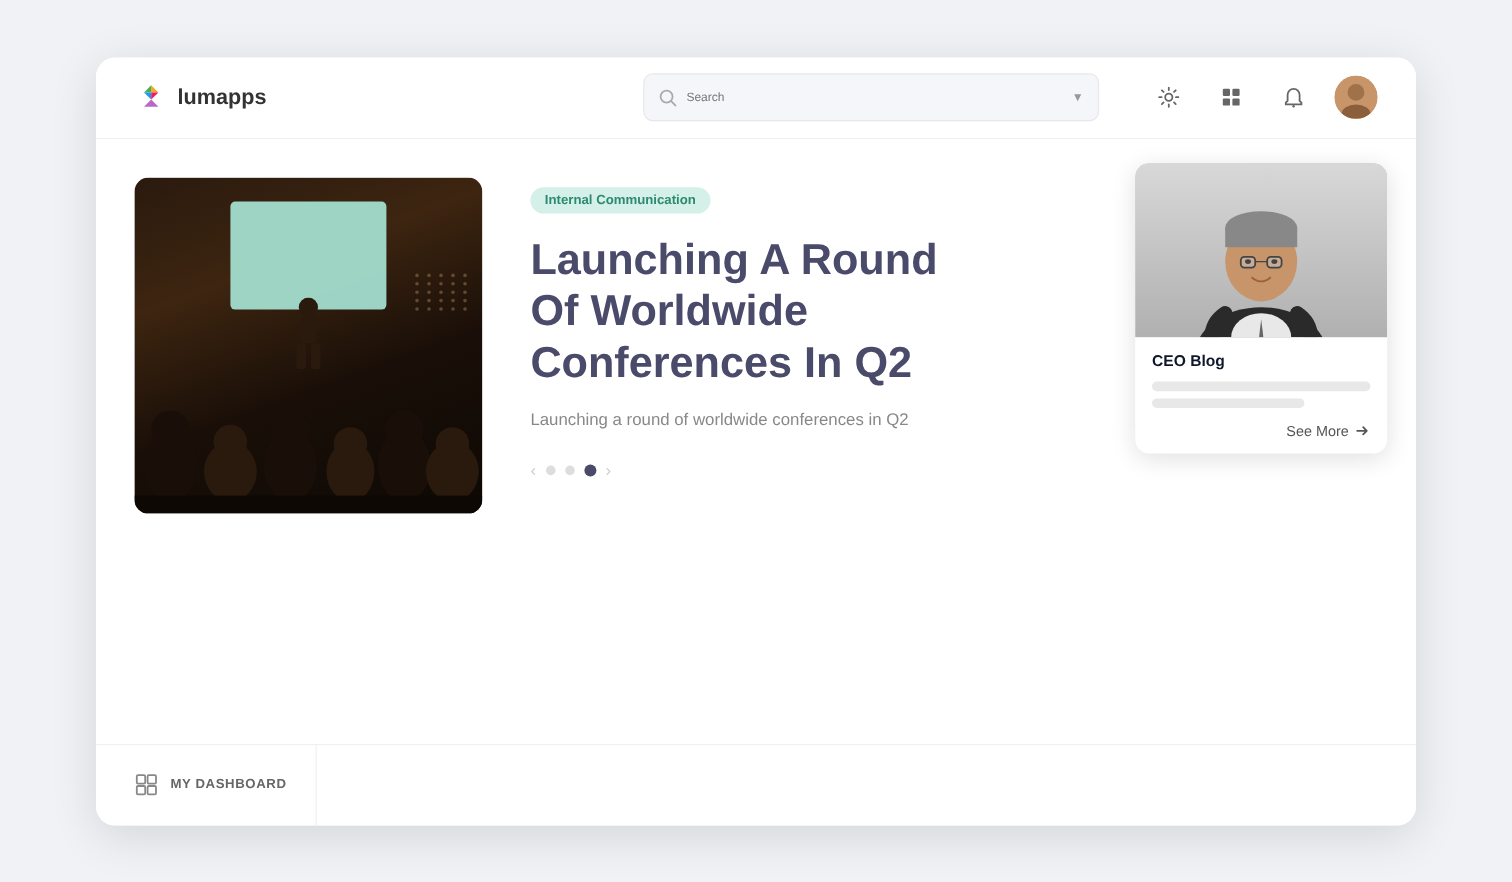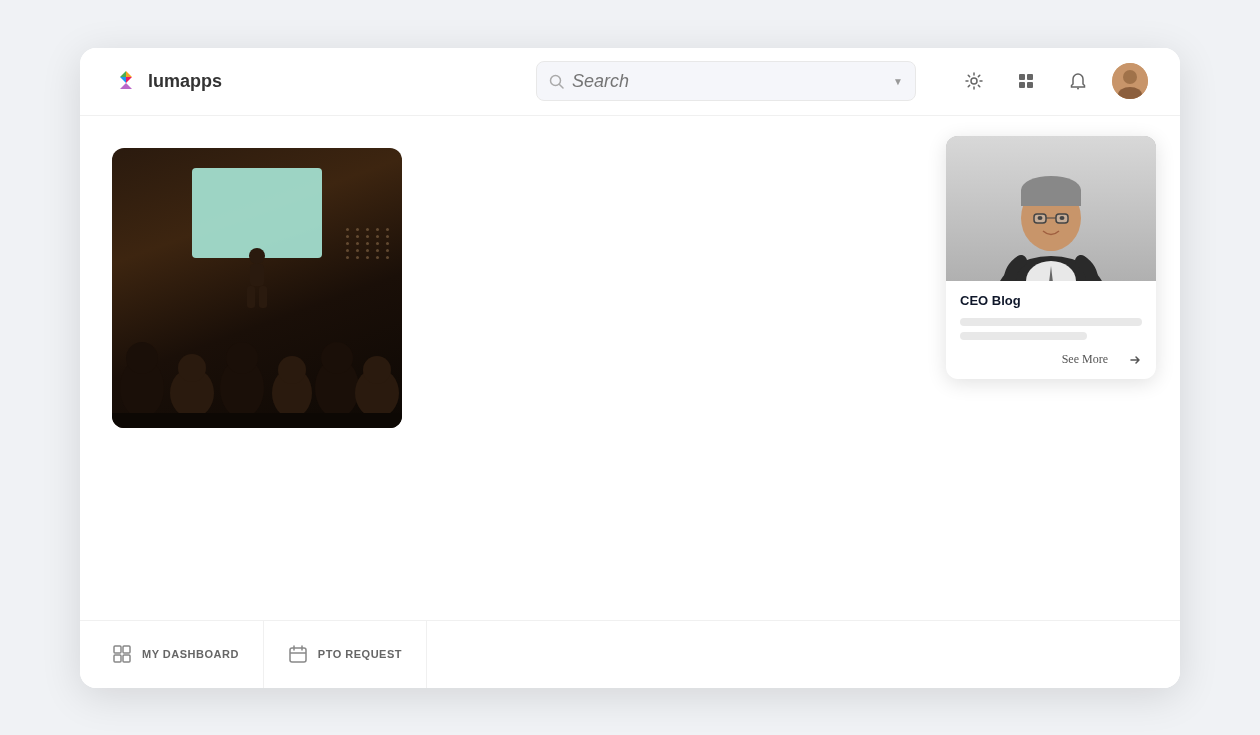--- a/index.html
+++ b/index.html
@@ -66,24 +66,23 @@
       flex: 1;
       max-width: 380px;
       gap: 8px;
       margin-left: auto;
     }
 
     .search-bar input {
       border: none;
       background: transparent;
       outline: none;
-      font-size: 18px;
+      font-size: 10px;
       color: #0f766e;
       flex: 1;
-      font-style: italic;
     }
 
     .search-dropdown-icon {
       color: #999;
       font-size: 10px;
     }
 
     .nav-icons {
       display: flex;
       align-items: center;
@@ -306,26 +305,25 @@
     }
 
     .ceo-blog-line.short {
       width: 70%;
     }
 
     .ceo-see-more {
       display: flex;
       align-items: flex-end;
       justify-content: flex-end;
-      gap: 20px;
+      gap: 4px;
       font-size: 12px;
       color: #555;
       cursor: pointer;
       font-weight: 500;
-      font-family: Liberation Serif, serif;
     }
 
     
     .bottom-nav {
       display: flex;
       align-items: flex-end;
       border-top: 1px solid #f0f0f0;
       height: 68px;
       padding: 0 32px;
       flex-shrink: 0;
@@ -475,20 +473,32 @@
               <circle cx="225" cy="50" r="16" fill="#1a0f08"></circle>
               <ellipse cx="265" cy="85" rx="22" ry="25" fill="#2a1a0e"></ellipse>
               <circle cx="265" cy="62" r="14" fill="#2a1a0e"></circle>
 
               <rect x="0" y="105" width="290" height="15" fill="#0d0804"></rect>
             </svg>
           </div>
         </div>
       </div>
 
+      <div class="hero-text">
+        <span class="category-badge">Internal Communication</span>
+        <h1 class="hero-title">Launching A Round Of Worldwide Conferences In Q2</h1>
+        <p class="hero-description">Launching a round of worldwide conferences in Q2</p>
+        <div class="carousel-controls">
+          <span class="carousel-arrow">‹</span>
+          <div class="carousel-dot"></div>
+          <div class="carousel-dot"></div>
+          <div class="carousel-dot active"></div>
+          <span class="carousel-arrow">›</span>
+        </div>
+      </div>
 
       <div class="ceo-blog-card">
         <div class="ceo-image">
           
           <svg width="210" height="145" viewBox="0 0 210 145">
             <rect width="210" height="145" fill="#c8c8c8"></rect>
 
             <rect width="210" height="145" fill="url(#ceoGrad)"></rect>
             <defs>
               <linearGradient id="ceoGrad" x1="0" y1="0" x2="0" y2="1">
@@ -548,28 +558,19 @@
       <div class="bottom-nav-item">
         <svg width="20" height="20" viewBox="0 0 20 20">
           <rect x="2" y="2" width="7" height="7" rx="1" stroke="#888" stroke-width="1.5" fill="none"></rect>
           <rect x="11" y="2" width="7" height="7" rx="1" stroke="#888" stroke-width="1.5" fill="none"></rect>
           <rect x="2" y="11" width="7" height="7" rx="1" stroke="#888" stroke-width="1.5" fill="none"></rect>
           <rect x="11" y="11" width="7" height="7" rx="1" stroke="#888" stroke-width="1.5" fill="none"></rect>
         </svg>
         <span class="bottom-nav-label">MY DASHBOARD</span>
       </div>
 
-      <div class="bottom-nav-item">
-        <svg width="20" height="20" viewBox="0 0 20 20">
-          <rect x="2" y="4" width="16" height="14" rx="2" stroke="#888" stroke-width="1.5" fill="none"></rect>
-          <line x1="6" y1="2" x2="6" y2="6" stroke="#888" stroke-width="1.5" stroke-linecap="round"></line>
-          <line x1="14" y1="2" x2="14" y2="6" stroke="#888" stroke-width="1.5" stroke-linecap="round"></line>
-          <line x1="2" y1="9" x2="18" y2="9" stroke="#888" stroke-width="1.5"></line>
-        </svg>
-        <span class="bottom-nav-label">PTO REQUEST</span>
-      </div>
 
 
 
     </div>
   </div>
 
 </div>
 
 </body></html>

